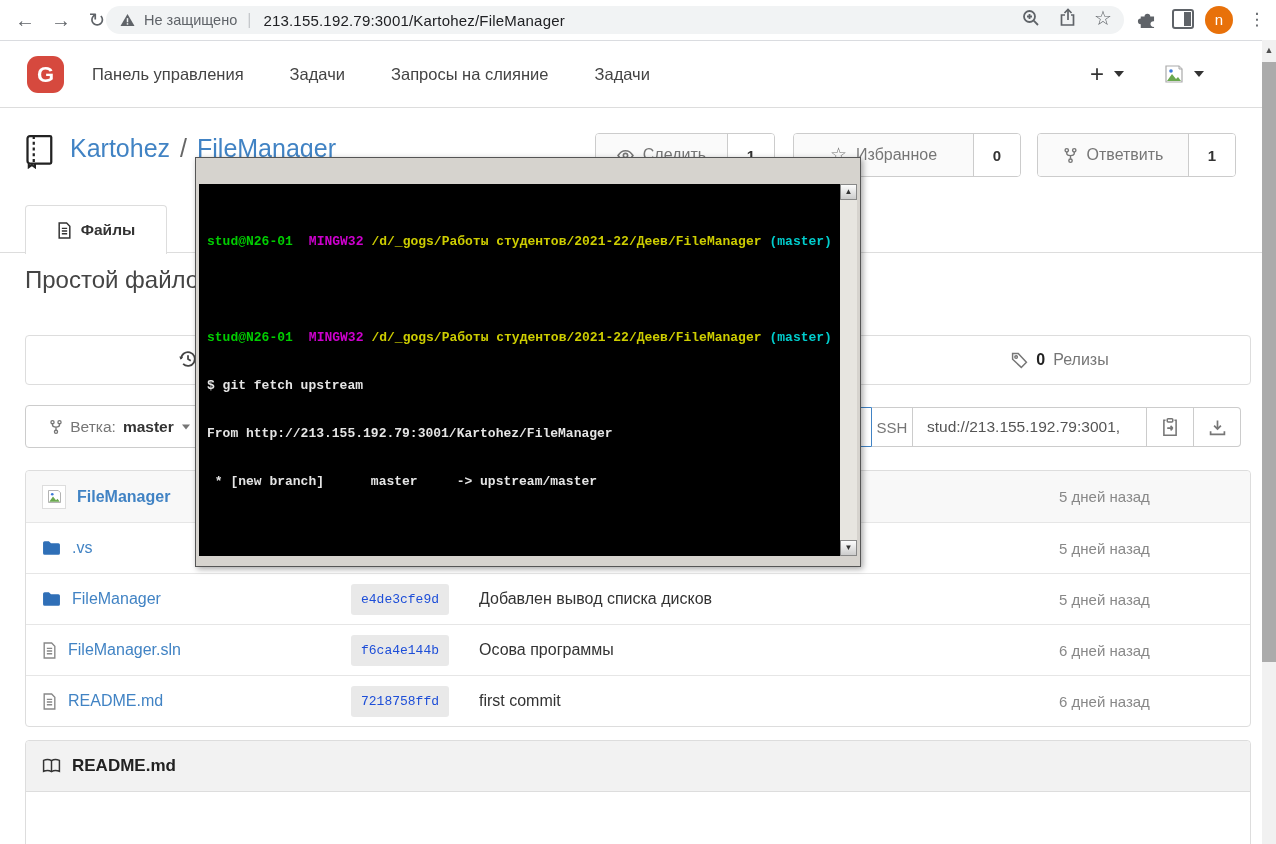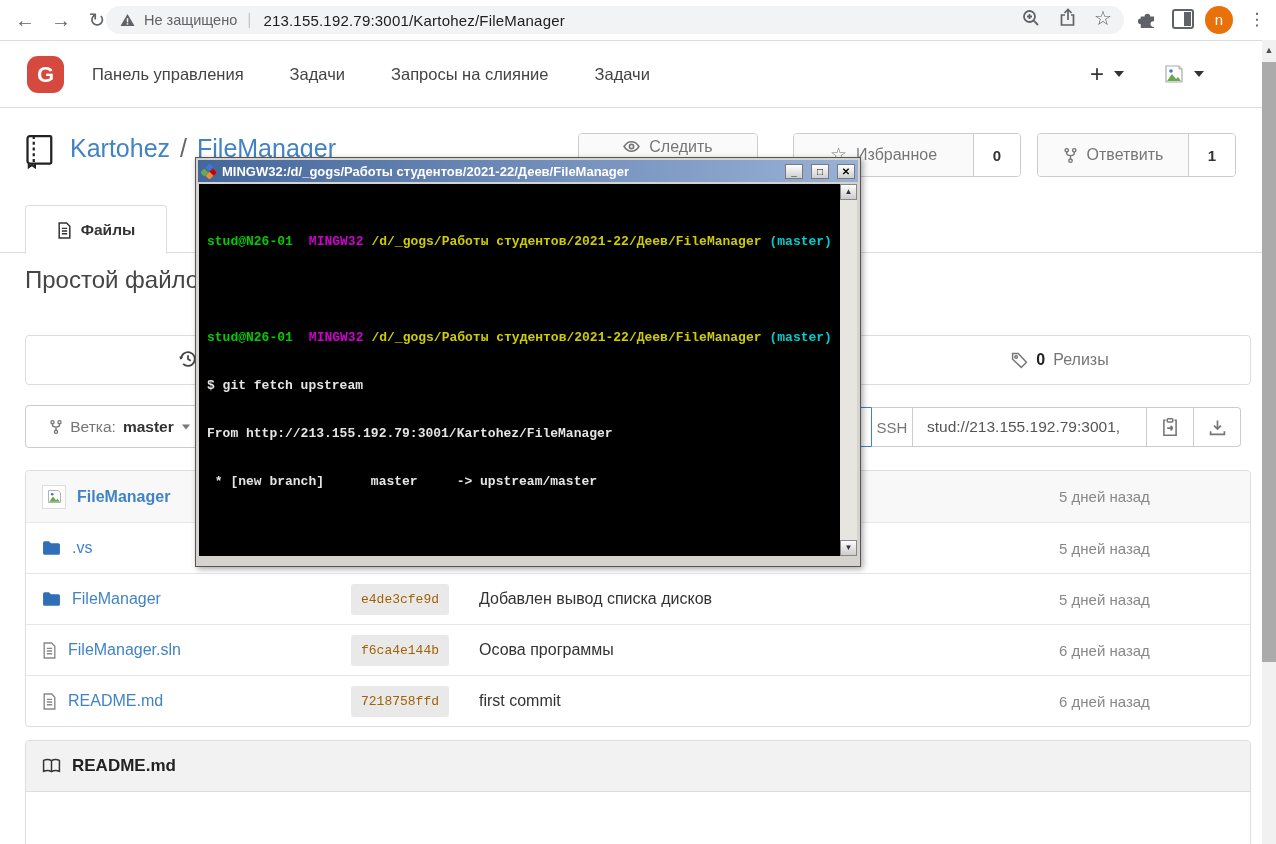--- a/index.html
+++ b/index.html
@@ -81,21 +81,21 @@
   
   .ftable{left:25px;top:470px;width:1226px;border:1px solid #ddd;border-radius:4px;box-sizing:border-box;
           background:#fff;font-size:16px;}
   .trow{height:50px;display:flex;align-items:center;border-top:1px solid #e6e6e6;}
   .trow.head{height:51px;background:#f8f8f8;border-top:none;border-radius:4px 4px 0 0;}
   .c-name{width:325px;padding-left:16px;display:flex;align-items:center;gap:11px;box-sizing:border-box;}
   .c-name a{color:#4183c4;text-decoration:none;}
   .head .c-name a{font-weight:bold;}
   .c-hash{width:128px;}
   .hash-badge{display:inline-block;background:#e9e9e9;border-radius:3px;padding:8px 10px;
-              font-family:"Liberation Mono","DejaVu Sans Mono",monospace;font-size:13px;color:#a16207;}
+              font-family:"Liberation Mono","DejaVu Sans Mono",monospace;font-size:13px;color:#1d4ed8;}
   .c-msg{flex:1;color:#333;}
   .c-date{width:175px;text-align:left;padding-right:16px;color:#888;font-size:15px;}
   .av-box{width:22px;height:22px;border:1px solid #ddd;background:#fff;display:flex;
           align-items:center;justify-content:center;}
 
   
   .readme{left:25px;top:740px;width:1226px;height:120px;border:1px solid #ddd;border-radius:4px 4px 0 0;
           box-sizing:border-box;background:#fff;}
   .rhead{height:50px;background:#f2f2f2;border-bottom:1px solid #ddd;display:flex;align-items:center;
          gap:11px;padding-left:16px;font-weight:bold;font-size:17px;color:#222;border-radius:4px 4px 0 0;}
@@ -203,21 +203,21 @@
     <svg width="30" height="36" viewBox="0 0 24 28" fill="none" stroke="#222" stroke-width="1.8">
       <path d="M4 2h16a1 1 0 0 1 1 1v20a1 1 0 0 1-1 1H4a2 2 0 0 1-2-2V4a2 2 0 0 1 2-2Z"></path>
       <path d="M7 2v22" stroke-dasharray="2.4 2.2"></path>
       <path d="M3 24v3l2.5-1.8L8 27v-3" stroke-width="1.6"></path>
     </svg>
   </div>
   <div class="abs repo-title">
     <a href="#">Kartohez</a><span class="slash">/</span><a href="#">FileManager</a>
   </div>
 
-  <div class="btn-group" style="left:578px;width:180px;flex-direction:column;">
+  <div class="btn-group" style="left:595px;width:180px;">
     <div class="btn-main">
       <svg width="17" height="15" viewBox="0 0 16 14" fill="none" stroke="#767676" stroke-width="1.5">
         <path d="M1 7s2.8-4.5 7-4.5S15 7 15 7s-2.8 4.5-7 4.5S1 7 1 7Z"></path>
           <circle cx="8" cy="7" r="2"></circle>
       </svg>
       <span>Следить</span>
     </div>
     <div class="btn-count">1</div>
   </div>
   <div class="btn-group" style="left:793px;width:228px;">
@@ -377,32 +377,20 @@
       <span>README.md</span>
     </div>
   </div>
 
   <div class="abs pagebar">
     <div class="pb-up">▲</div>
     <div class="pb-thumb"></div>
   </div>
 
   <div class="abs term">
-    <div class="term-title">
-      <svg width="15" height="15" viewBox="0 0 16 16">
-        <rect x="6" y="0.5" width="6" height="6" transform="rotate(45 9 3.5)" fill="#3c78d8"></rect>
-        <rect x="0.5" y="6" width="6" height="6" transform="rotate(45 3.5 9)" fill="#6aa84f"></rect>
-        <rect x="9.5" y="6" width="6" height="6" transform="rotate(45 12.5 9)" fill="#cc0000"></rect>
-        <rect x="6" y="9.5" width="6" height="6" transform="rotate(45 9 12.5)" fill="#e69138"></rect>
-      </svg>
-      <span class="t-text">MINGW32:/d/_gogs/Работы студентов/2021-22/Деев/FileManager</span>
-      <span class="wbtn">_</span>
-      <span class="wbtn">□</span>
-      <span class="wbtn">✕</span>
-    </div>
 
     <div class="term-body">
       <div><span class="tg">stud@N26-01</span><span class="tm">MINGW32</span><span class="ty">/d/_gogs/Работы студентов/2021-22/Деев/FileManager</span><span class="tc">(master)</span></div>
       <div>&nbsp;</div>
       <div><span class="tg">stud@N26-01</span><span class="tm">MINGW32</span><span class="ty">/d/_gogs/Работы студентов/2021-22/Деев/FileManager</span><span class="tc">(master)</span></div>
       <div class="tw">$ git fetch upstream</div>
       <div class="tw">From http://213.155.192.79:3001/Kartohez/FileManager</div>
       <div class="tw"> * [new branch]      master     -&gt; upstream/master</div>
       
       

